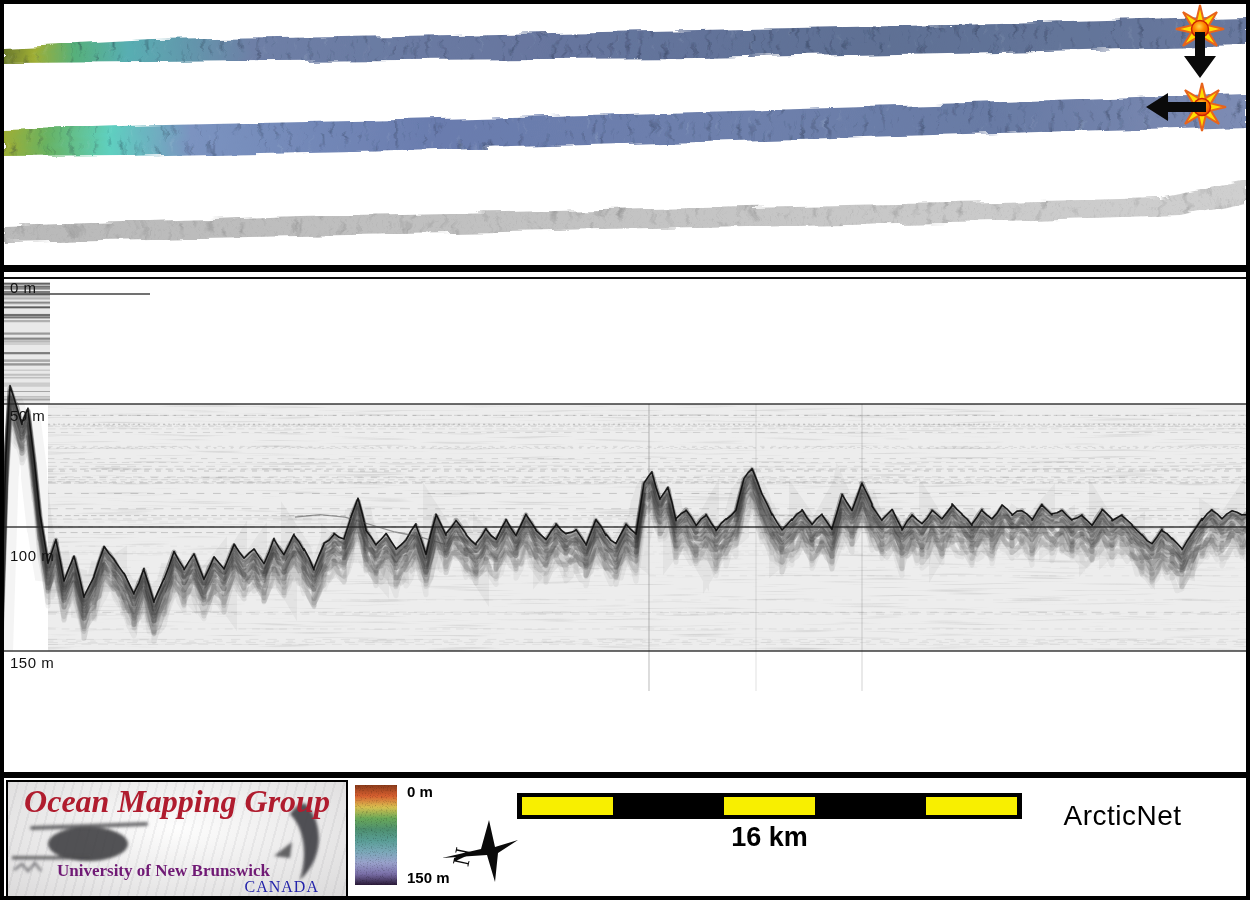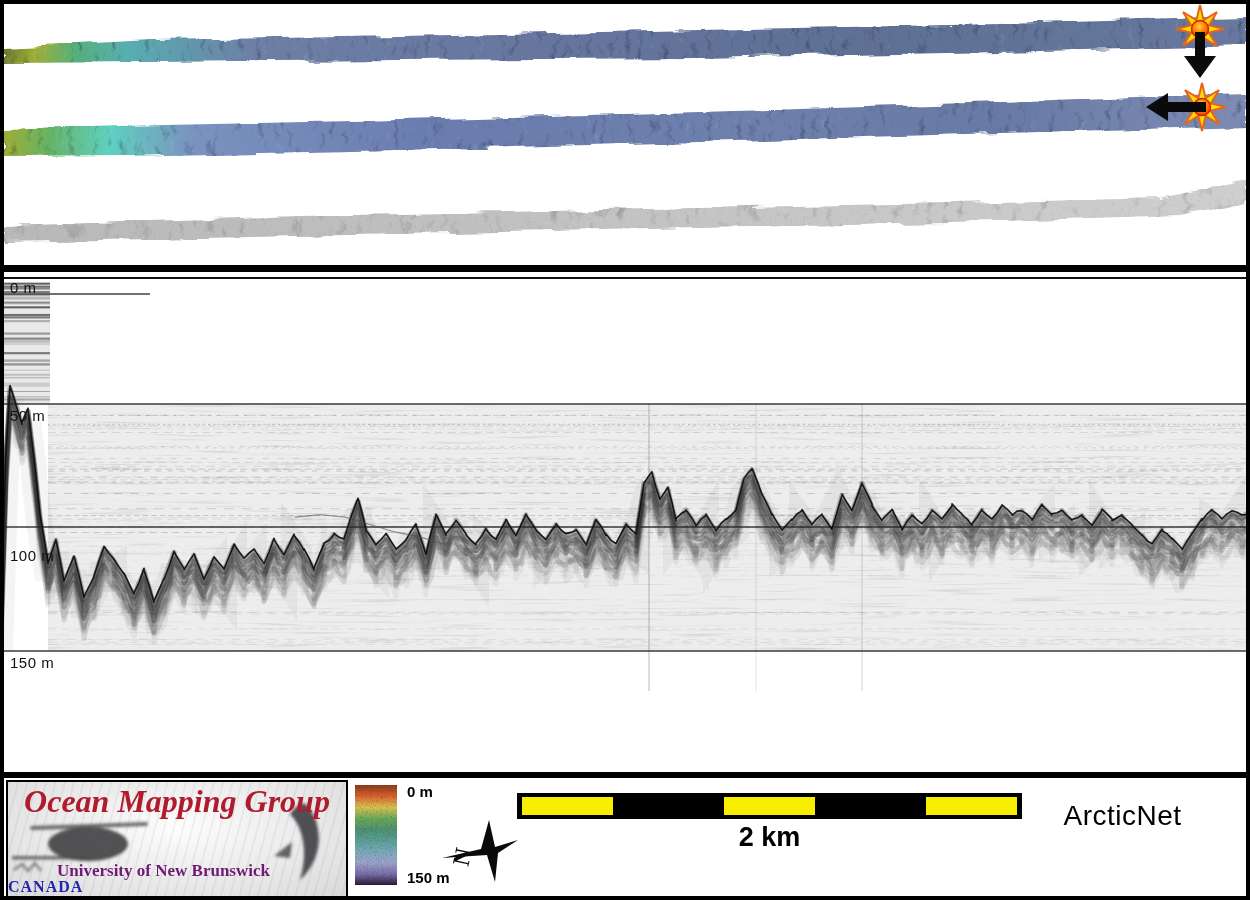--- a/index.html
+++ b/index.html
@@ -16,22 +16,22 @@
   #footer{position:absolute;left:0;top:778px;width:1112px;height:122px;background:#fff;}
   #omg-logo{position:absolute;left:6px;top:2px;width:338px;height:114px;border:2px solid #000;
             background:#f3f1ee;overflow:hidden;}
   #omg-logo .streaks{position:absolute;inset:0;
      background:repeating-linear-gradient(105deg,rgba(60,60,70,.06) 0 2px,rgba(255,255,255,0) 2px 9px),
                 radial-gradient(ellipse at 50% 40%,rgba(255,255,255,.9),rgba(190,190,195,.45));}
   #omg-title{position:absolute;left:0;top:1px;width:100%;text-align:center;
      font-family:"Liberation Serif",serif;font-style:italic;font-weight:bold;font-size:32px;}
   #omg-univ{position:absolute;left:0;top:79px;width:92%;text-align:center;
      font-family:"Liberation Serif",serif;font-weight:bold;font-size:17px;}
-  #omg-country{position:absolute;left:0;top:96px;width:92%;text-align:left;
-     font-family:"Liberation Serif",serif;font-weight:bold;font-size:16px;letter-spacing:1px;}
+  #omg-country{position:absolute;left:0;top:96px;width:92%;text-align:right;
+     font-family:"Liberation Serif",serif;font-weight:normal;font-size:16px;letter-spacing:1px;}
   #colorbar{position:absolute;left:355px;top:7px;width:42px;height:100px;}
   #colorbar svg{position:absolute;inset:0;}
   .cb-label{position:absolute;font-size:15px;font-weight:bold;color:#000;}
   #cb-top{left:407px;top:5px;}
   #cb-bottom{left:407px;top:91px;}
   #compass{position:absolute;left:438px;top:34px;width:96px;height:72px;}
   #scalebar{position:absolute;left:517px;top:15px;width:505px;height:26px;background:#000;
             display:flex;}
   .sb-cell{flex:1;position:relative;}
   .sb-cell.y::after{content:"";position:absolute;left:5px;right:5px;top:4px;bottom:4px;
@@ -336,21 +336,21 @@
       <text x="18" y="52" transform="rotate(-78 26 46)" font-family="Liberation Serif,serif" font-size="24" font-weight="bold" fill="#0a0a0a">N</text>
     </svg>
 
     <div id="scalebar" style="--sb-yellow: #f8ef00;">
         <div class="sb-cell y"></div>
         <div class="sb-cell"></div>
         <div class="sb-cell y"></div>
         <div class="sb-cell"></div>
         <div class="sb-cell y"></div>
       </div>
-    <div id="scale-label">2 km</div>
+    <div id="scale-label">16 km</div>
 
     <div id="arcticnet">
       <div id="arcticnet-name" style="color: #000000;">ArcticNet</div>
     </div>
   </footer>
 
   <div class="frame"></div>
 </div>
 
 </body></html>

